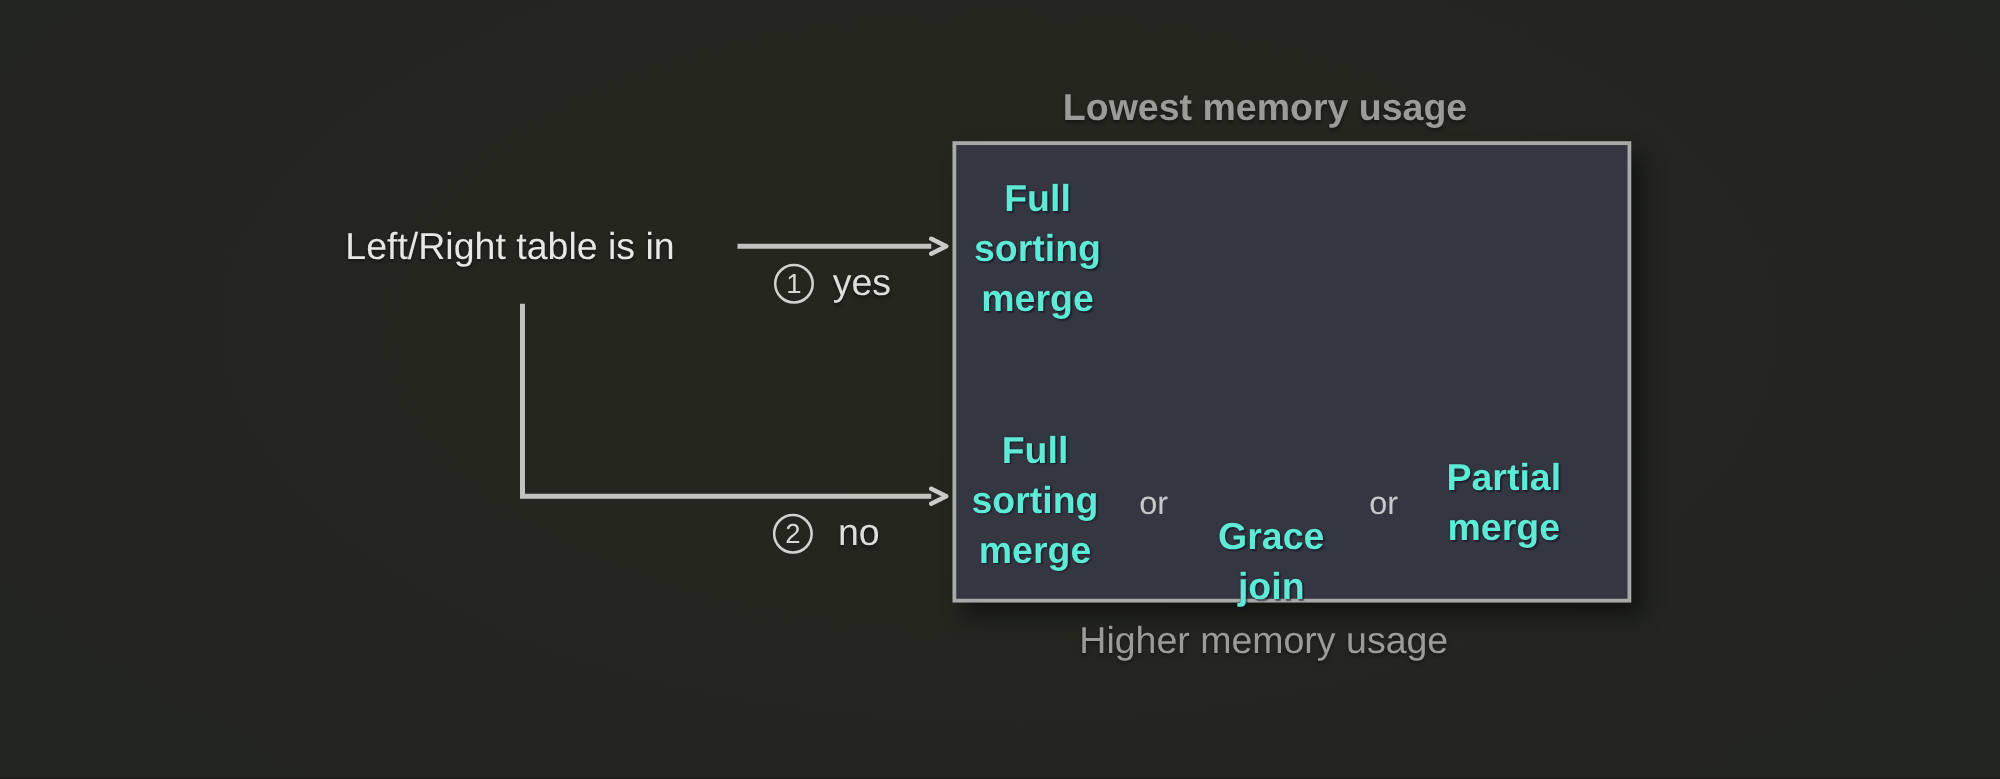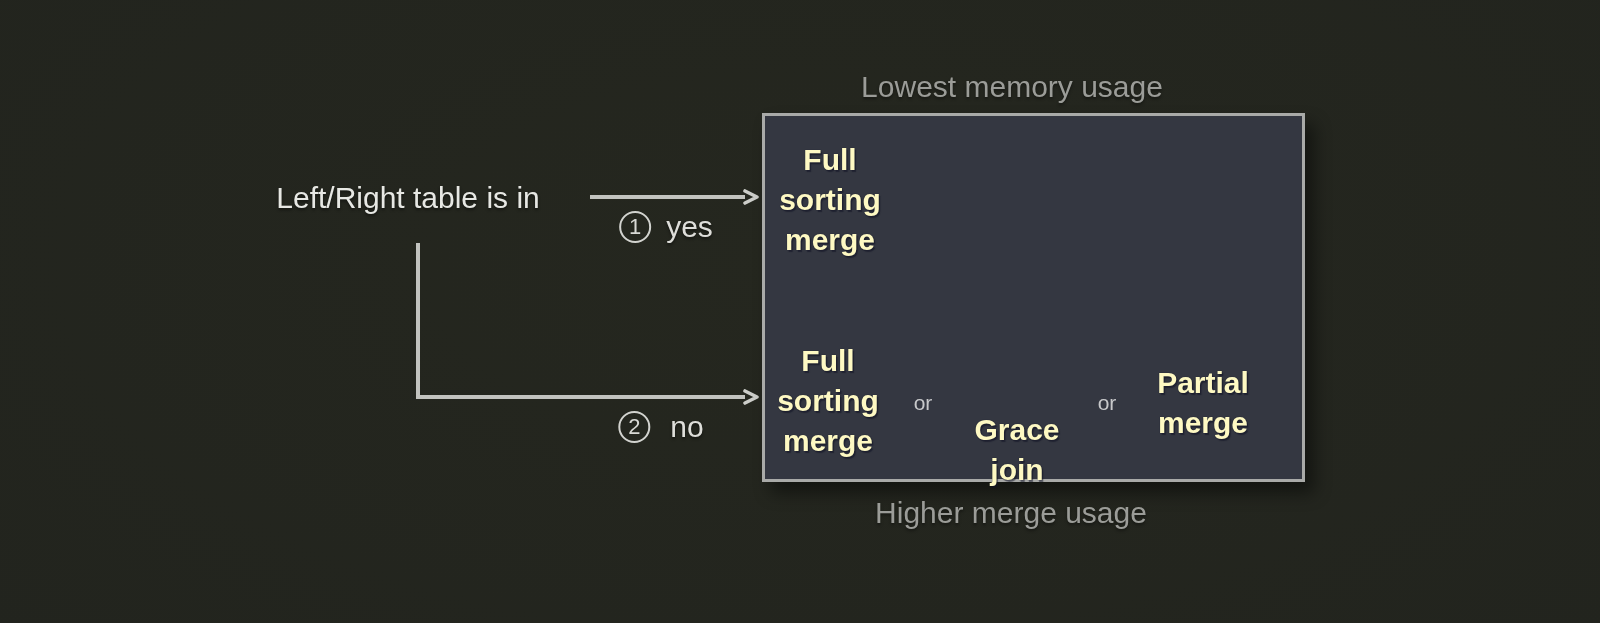--- a/index.html
+++ b/index.html
@@ -66,54 +66,54 @@
 
   
   .memory-label {
     position: absolute;
     transform: translate(-50%, -50%);
     color: #9b9c98;
     font-size: 30px;
     white-space: nowrap;
     text-shadow: 0 2px 3px rgba(0,0,0,0.4);
   }
-  .memory-label.top    { left: 1012px; top: 87px; }
+  .memory-label.top    { left: 1012px; top: 87px; font-weight: bold; }
   .memory-label.bottom { left: 1011px; top: 513px; }
 
   
   .algo-box {
     position: absolute;
     box-sizing: border-box;
     left: 762px; top: 113px;
     width: 543px; height: 369px;
     background: #343741;
     border: 3px solid #a9aaa8;
     box-shadow: 9px 11px 16px rgba(0,0,0,0.45);
   }
   .algo {
     position: absolute;
     transform: translate(-50%, -50%);
-    color: #fef9c3;
+    color: #5eead4;
     font-size: 30px;
     font-weight: bold;
     line-height: 40px;
     text-align: center;
     white-space: nowrap;
     text-shadow: 0 0 1px rgba(16,19,36,0.9), 1.5px 1.5px 1px rgba(16,19,36,0.55);
   }
   
   .algo.sorted   { left: 65px;  top: 84px;  }  
   .algo.b-full   { left: 63px;  top: 285px; }  
   .algo.b-grace  { left: 252px; top: 287px; margin-top: 47px; }  
   .algo.b-partial{ left: 438px; top: 287px; }  
   .or-sep {
     position: absolute;
     transform: translate(-50%, -50%);
     color: #c7c8ca;
-    font-size: 21px;
+    font-size: 26px;
     white-space: nowrap;
   }
   .or-sep.o1 { left: 158px; top: 287px; }  
   .or-sep.o2 { left: 342px; top: 287px; }  
 </style>
 </head>
 <body>
 
 <div class="canvas">
 
@@ -166,15 +166,15 @@
 
     <div class="or-sep o2">or</div>
 
     <div class="algo b-partial">
       <div>Partial</div>
       <div>merge</div>
     </div>
 
   </div>
 
-  <div class="memory-label bottom">Higher merge usage</div>
+  <div class="memory-label bottom">Higher memory usage</div>
 
 </div>
 
 </body></html>

